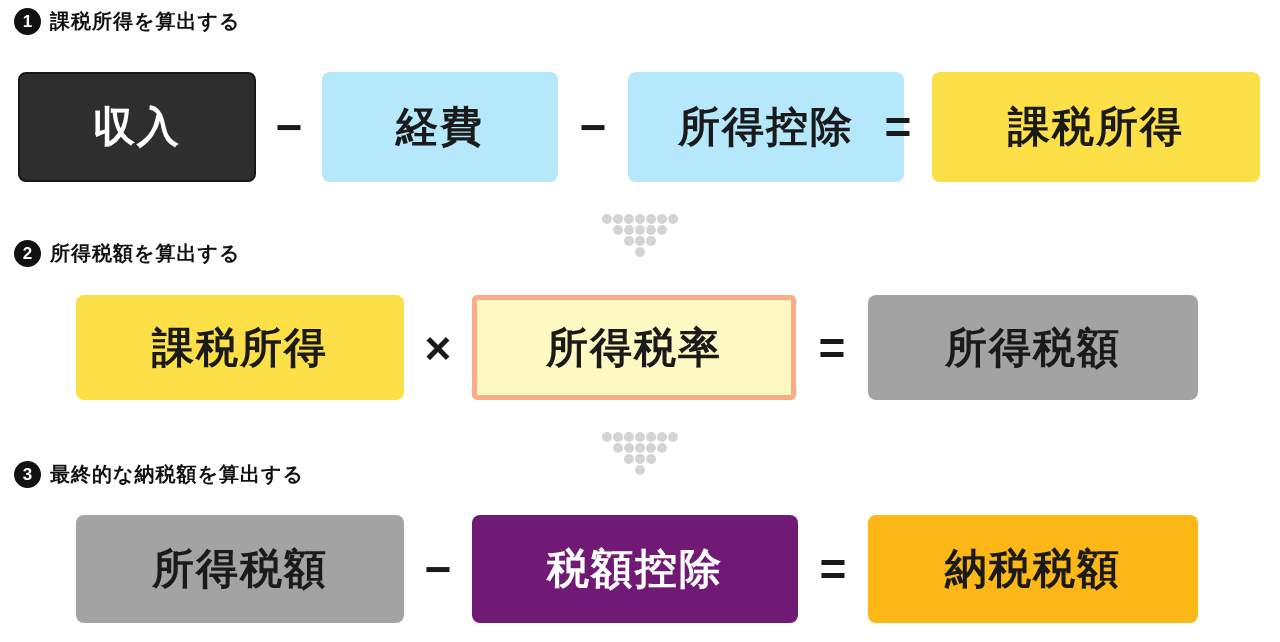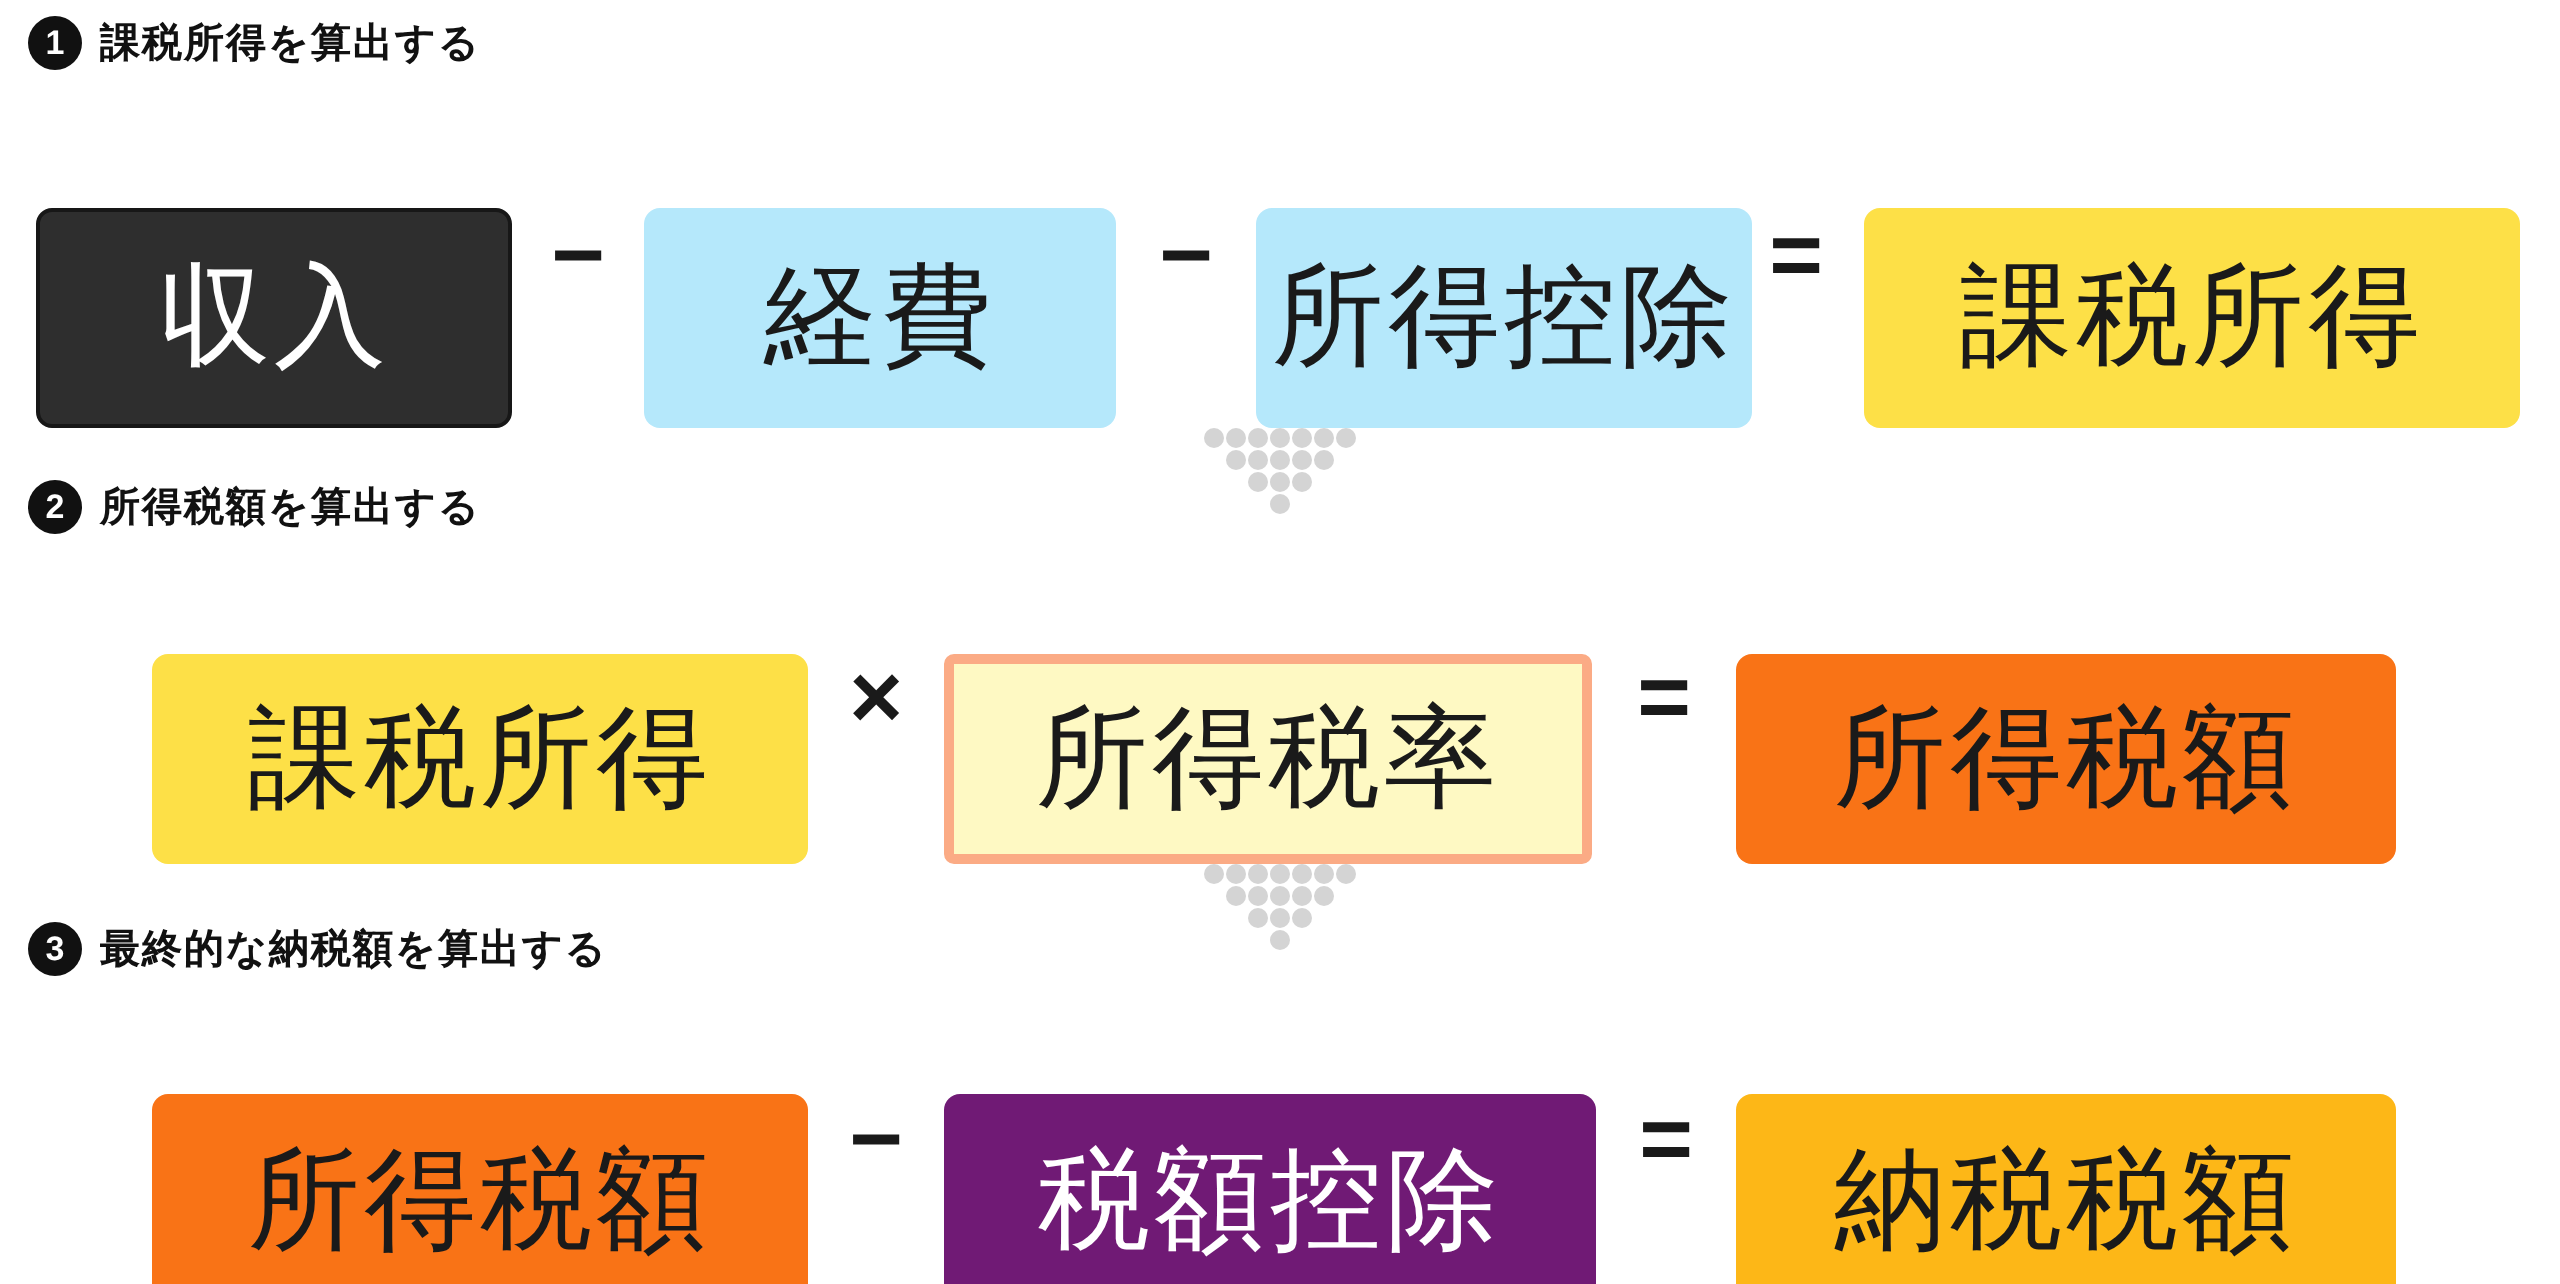--- a/index.html
+++ b/index.html
@@ -11,32 +11,32 @@
   .header{position:absolute;display:flex;align-items:center;gap:9px;color:#111;}
   .num-badge{
     width:27px;height:27px;border-radius:50%;background:#111;color:#fff;
     display:flex;align-items:center;justify-content:center;
     font-size:17px;font-weight:bold;flex:0 0 auto;
   }
   .title{font-size:20px;font-weight:bold;letter-spacing:1px;white-space:nowrap;}
   
   .fbox{
     position:absolute;display:flex;align-items:center;justify-content:center;
-    border-radius:8px;font-size:56px;font-weight:normal;color:#1a1a1a;
-    letter-spacing:2px;box-sizing:border-box;white-space:nowrap;margin-top:32px;
+    border-radius:8px;font-size:42px;font-weight:bold;color:#1a1a1a;
+    letter-spacing:2px;box-sizing:border-box;white-space:nowrap;
   }
   .op{
     position:absolute;display:flex;align-items:center;justify-content:center;
     font-size:46px;font-weight:900;color:#1a1a1a;
   }
   .box-dark{background:#2e2e2e;color:#ffffff;border:2px solid #171717;}
   .box-lightblue{background:#b5e8fb;}
   .box-yellow{background:#fde047;}
   .box-white{background:#fef9c3;border:5px solid #fbab85;border-radius:5px;}
-  .box-salmon{background:#f97316;}
+  .box-salmon{background:#a3a3a3;}
   .box-blue{background:#701a75;color:#ffffff;}
   .box-amber{background:#fdb717;}
   
   .r1{top:72px;height:110px;}
   .r2{top:295px;height:105px;}
   .r3{top:515px;height:108px;}
   
   .dots{position:absolute;display:flex;flex-direction:column;align-items:center;gap:1px;}
   .dots-row{display:flex;gap:1px;}
   .dot{width:10px;height:10px;border-radius:50%;background:#d4d4d4;}
@@ -48,21 +48,21 @@
 
   <div class="header" style="left:14px;top:8px;">
     <span class="num-badge">1</span>
     <span class="title">課税所得を算出する</span>
   </div>
 
   <div class="fbox box-dark r1" style="left:18px;width:238px;">収入</div>
   <div class="op r1" style="left:258px;width:62px;">−</div>
   <div class="fbox box-lightblue r1" style="left:322px;width:236px;">経費</div>
   <div class="op r1" style="left:560px;width:66px;">−</div>
-  <div class="fbox box-lightblue r1" style="left:628px;width:248px;">所得控除</div>
+  <div class="fbox box-lightblue r1" style="left:628px;width:276px;">所得控除</div>
   <div class="op r1" style="left:866px;width:64px;">=</div>
   <div class="fbox box-yellow r1" style="left:932px;width:328px;">課税所得</div>
 
   <div class="dots" style="left:602px;top:214px;">
     <div class="dots-row">
         <i class="dot"></i>
         <i class="dot"></i>
         <i class="dot"></i>
         <i class="dot"></i>
         <i class="dot"></i>

